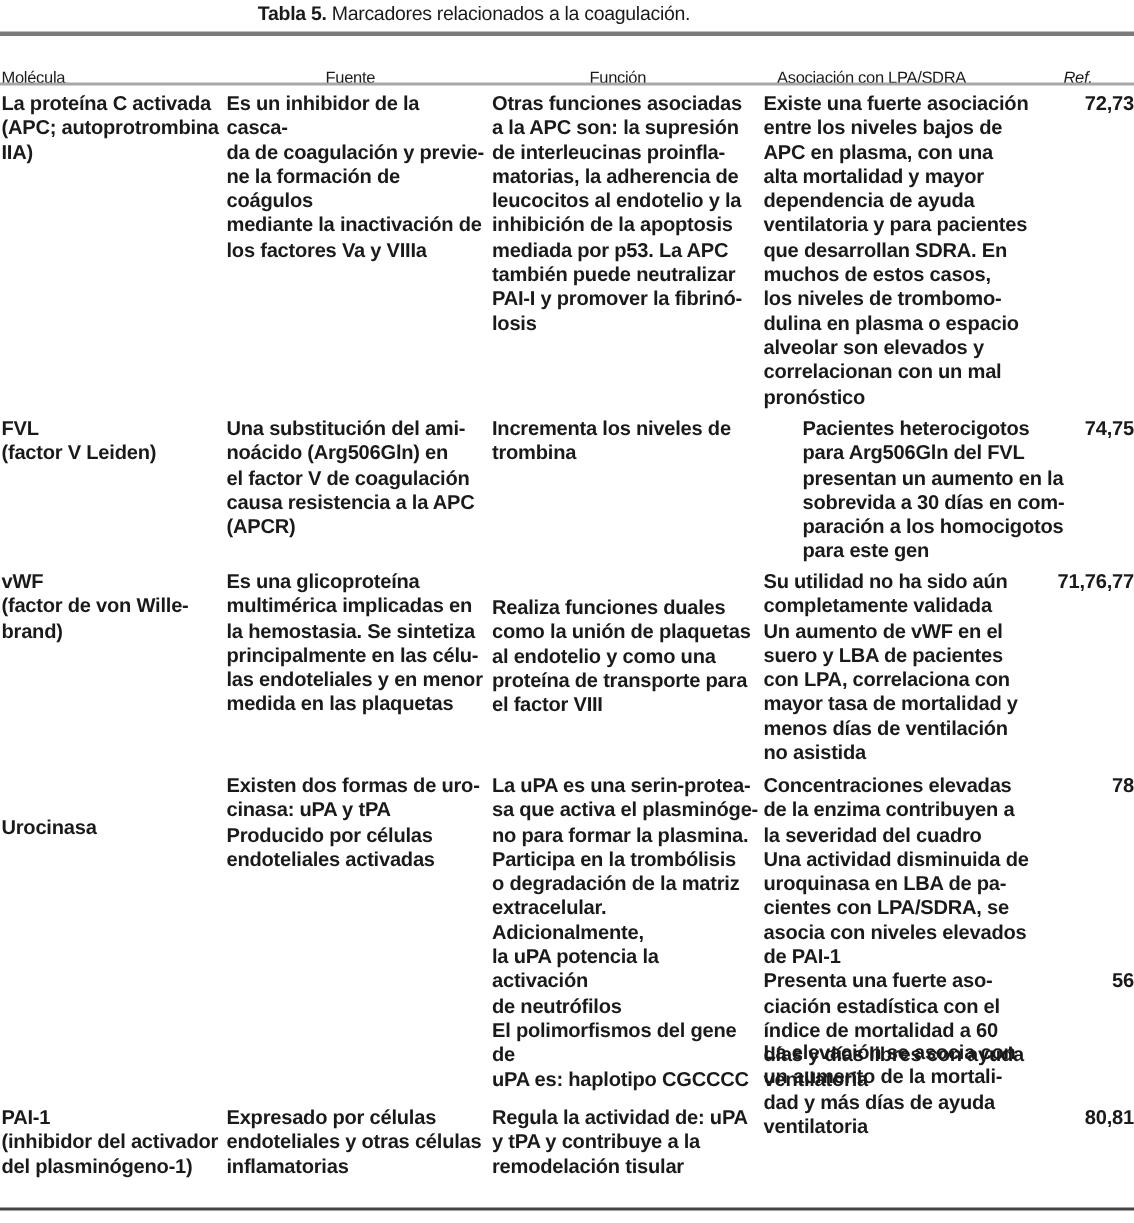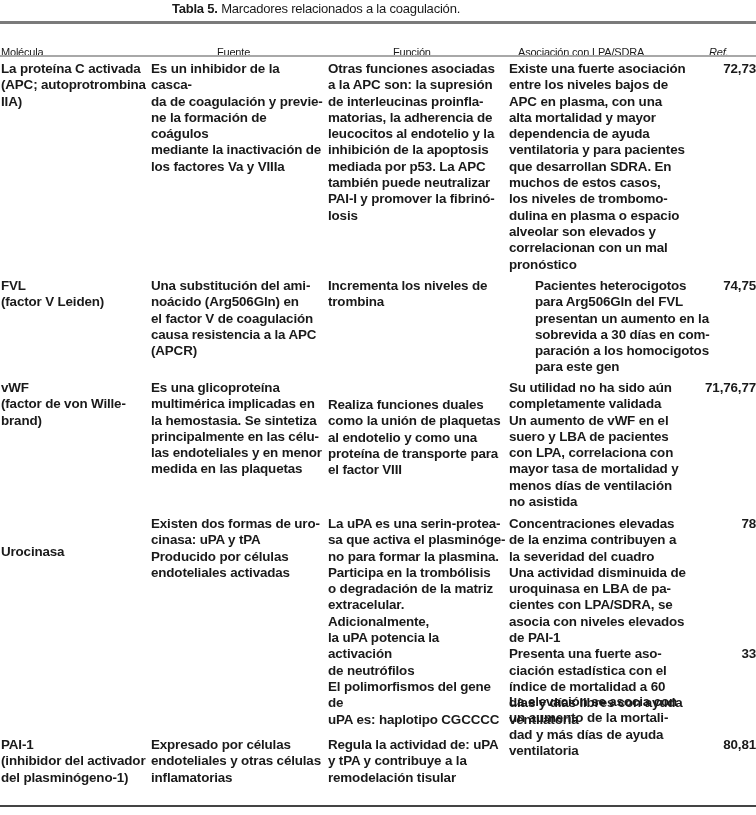--- a/index.html
+++ b/index.html
@@ -146,21 +146,21 @@
 uroquinasa en LBA de pa-
 cientes con LPA/SDRA, se
 asocia con niveles elevados
 de PAI-1
 Presenta una fuerte aso-
 ciación estadística con el
 índice de mortalidad a 60
 días y días libres con ayuda
 ventilatoria</div>
   <div class="cell c-ref" style="top:516px;">78</div>
-  <div class="cell c-ref" style="top:646px;">33</div>
+  <div class="cell c-ref" style="top:646px;">56</div>
 </div>
 
 <div>
   <div class="cell c-mol" style="top:737px;">PAI-1
 (inhibidor del activador
 del plasminógeno-1)</div>
   <div class="cell c-fue" style="top:737px;">Expresado por células
 endoteliales y otras células
 inflamatorias</div>
   <div class="cell c-fun" style="top:737px;">Regula la actividad de: uPA

